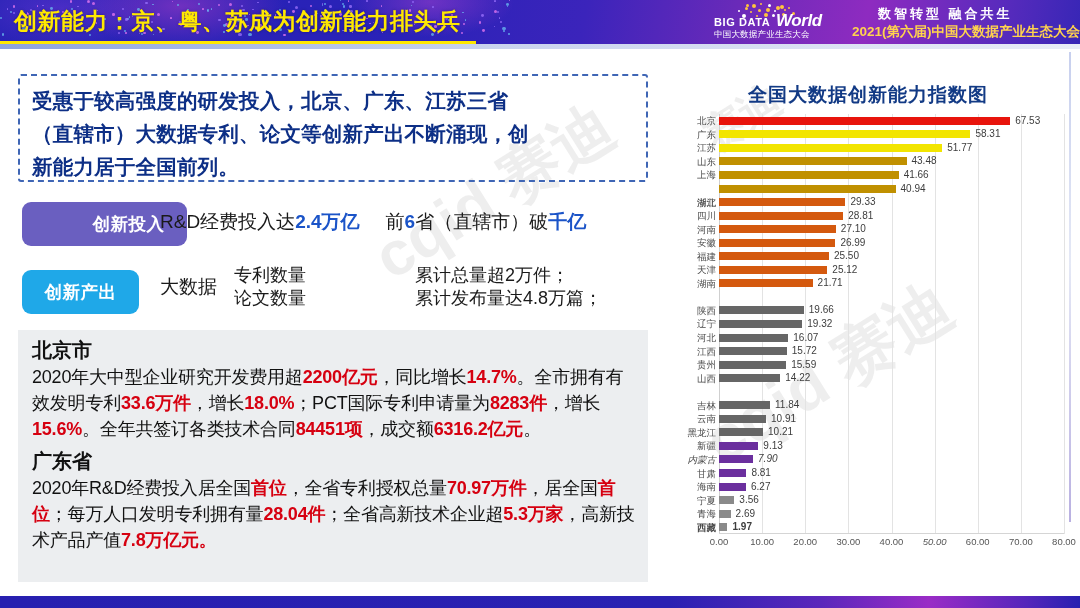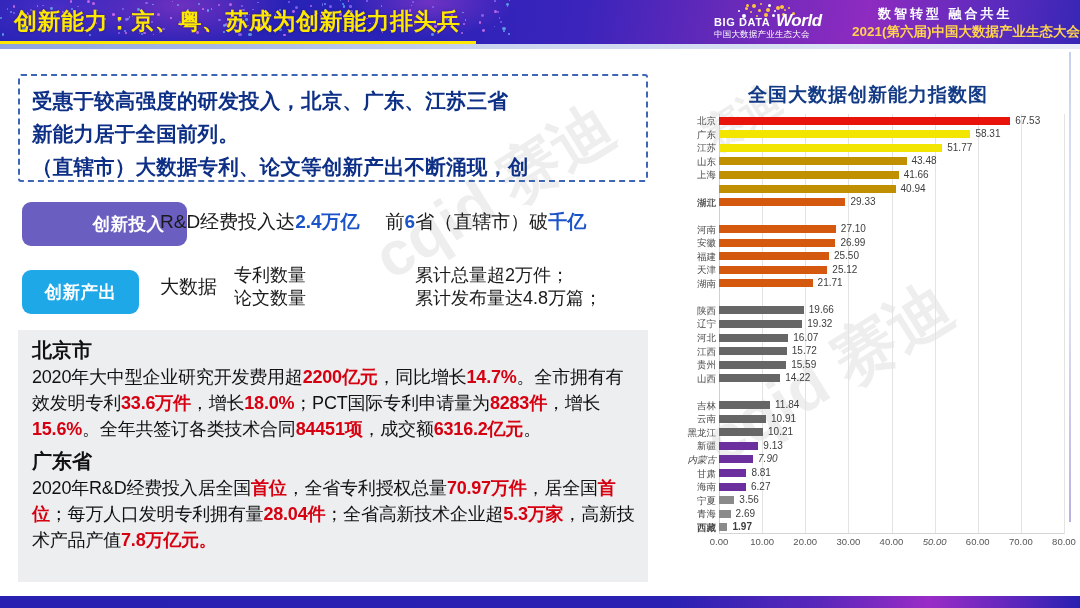--- a/index.html
+++ b/index.html
@@ -374,22 +374,22 @@
     <div class="slogan2">2021(第六届)中国大数据产业生态大会</div>
   </div>
   <div class="header-sep"></div>
 
   <div class="wm wm1">cqid 赛迪</div>
   <div class="wm wm2">cqid 赛迪</div>
   <div class="wm wm3">赛迪</div>
 
   <div class="quote-box">
     <p>受惠于较高强度的研发投入，北京、广东、江苏三省</p>
+    <p>（直辖市）大数据专利、论文等创新产出不断涌现，创</p>
     <p>新能力居于全国前列。</p>
-    <p>（直辖市）大数据专利、论文等创新产出不断涌现，创</p>
   </div>
 
   <div class="badge badge-invest">创新投入</div>
   <div class="row-invest">
     <span>R&amp;D经费投入达</span><span class="b">2.4万亿</span><span class="gap"></span><span>前</span><span class="b">6</span><span>省（直辖市）破</span><span class="b">千亿</span>
   </div>
 
   <div class="badge badge-output">创新产出</div>
   <div class="row-output">
     <div class="ro-bigdata">大数据</div>
@@ -454,20 +454,25 @@
           <div class="row" style="top: 67.7419px; height: 13.5484px;">
             <div class="rlabel" style="top: 15px;">浙江</div>
             <div class="rbar" style="width: 176.554px; top: 2.77419px; background: rgb(192, 144, 0);"></div>
             <div class="rval" style="left: 222.554px; top: 0.774194px;">40.94</div>
           </div>
           <div class="row" style="top: 81.2903px; height: 13.5484px;">
             <div class="rlabel" style="top: 1.27419px;">湖北</div>
             <div class="rbar" style="width: 126.486px; top: 2.77419px; background: rgb(212, 89, 14);"></div>
             <div class="rval" style="left: 172.486px; top: 0.774194px;">29.33</div>
           </div>
+          <div class="row" style="top: 94.8387px; height: 13.5484px;">
+            <div class="rlabel" style="top: 1.27419px;">四川</div>
+            <div class="rbar" style="width: 124.243px; top: 2.77419px; background: rgb(212, 89, 14);"></div>
+            <div class="rval" style="left: 170.243px; top: 0.774194px;">28.81</div>
+          </div>
           <div class="row" style="top: 108.387px; height: 13.5484px;">
             <div class="rlabel" style="top: 1.27419px;">河南</div>
             <div class="rbar" style="width: 116.869px; top: 2.77419px; background: rgb(212, 89, 14);"></div>
             <div class="rval" style="left: 162.869px; top: 0.774194px;">27.10</div>
           </div>
           <div class="row" style="top: 121.935px; height: 13.5484px;">
             <div class="rlabel" style="top: 1.27419px;">安徽</div>
             <div class="rbar" style="width: 116.394px; top: 2.77419px; background: rgb(212, 89, 14);"></div>
             <div class="rval" style="left: 162.394px; top: 0.774194px;">26.99</div>
           </div>

